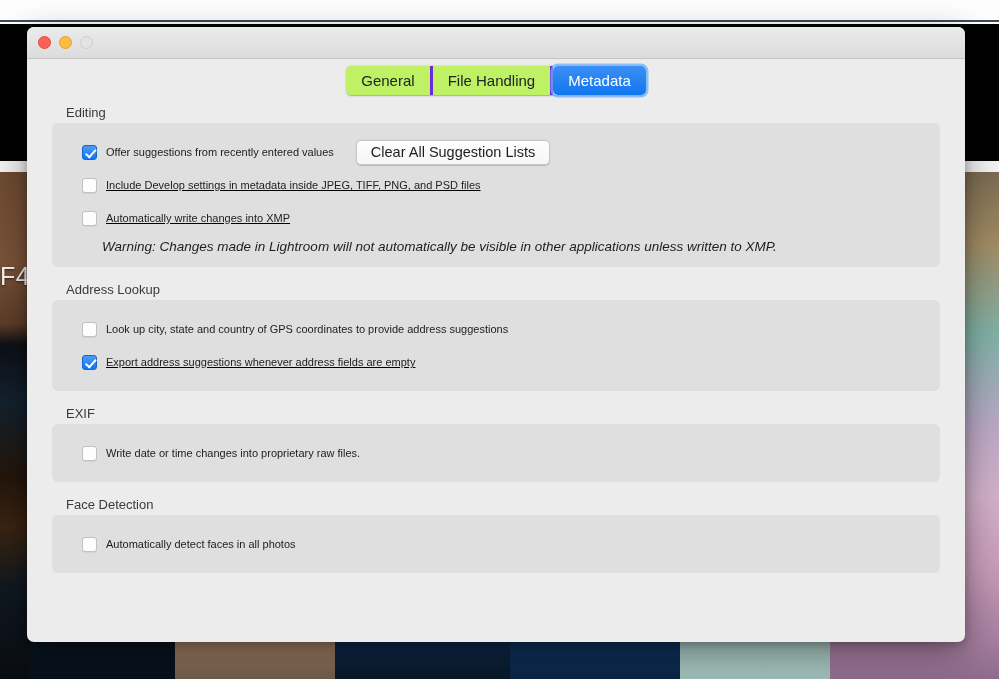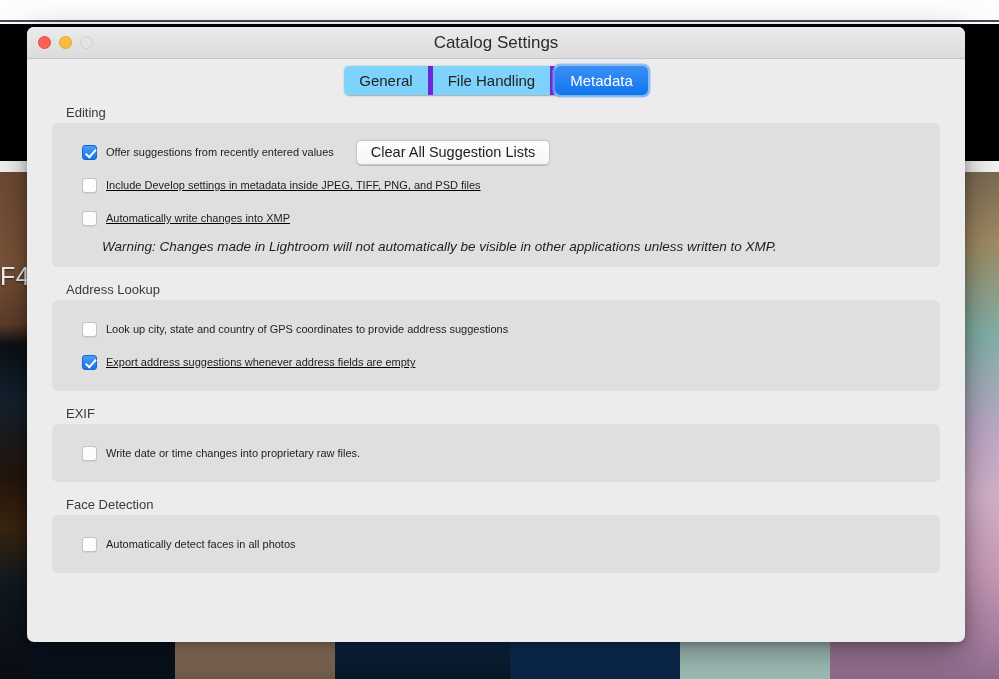--- a/index.html
+++ b/index.html
@@ -137,24 +137,24 @@
     height: 29px;
     border-radius: 5px;
     overflow: visible;
     box-shadow: 0 .5px 1.5px rgba(0,0,0,.30);
     background: #fff;
     position: relative;
   }
   .seg {
     font-size: 15px;
     color: #232323;
-    background: #7dd3fc;
+    background: #bef264;
     padding: 0 15px;
     display: flex; align-items: center; justify-content: center;
-    border-right: 5px solid #6d28d9;
+    border-right: 3px solid #6d28d9;
     cursor: default;
   }
   .seg:first-child { border-radius: 5px 0 0 5px; }
   .seg:last-child  { border-right: none; border-radius: 0 5px 5px 0; }
   .seg.active {
     background: linear-gradient(180deg,#3b8ff5 0%,#1076ee 100%);
     color: #ffffff;
     border-right: none;
     box-shadow: 0 0 0 2.5px rgba(110,175,250,.75);
     border-radius: 5px;
@@ -264,21 +264,20 @@
 </div>
 
 <div id="dialog">
 
   <div class="titlebar">
     <div class="traffic">
       <span class="light close"></span>
       <span class="light min"></span>
       <span class="light zoom"></span>
     </div>
-    <div class="window-title">Catalog Settings</div>
   </div>
 
   <div class="tabbar">
     <div class="segmented">
       <div class="seg">General</div>
       <div class="seg">File Handling</div>
       <div class="seg active">Metadata</div>
     </div>
   </div>
 

